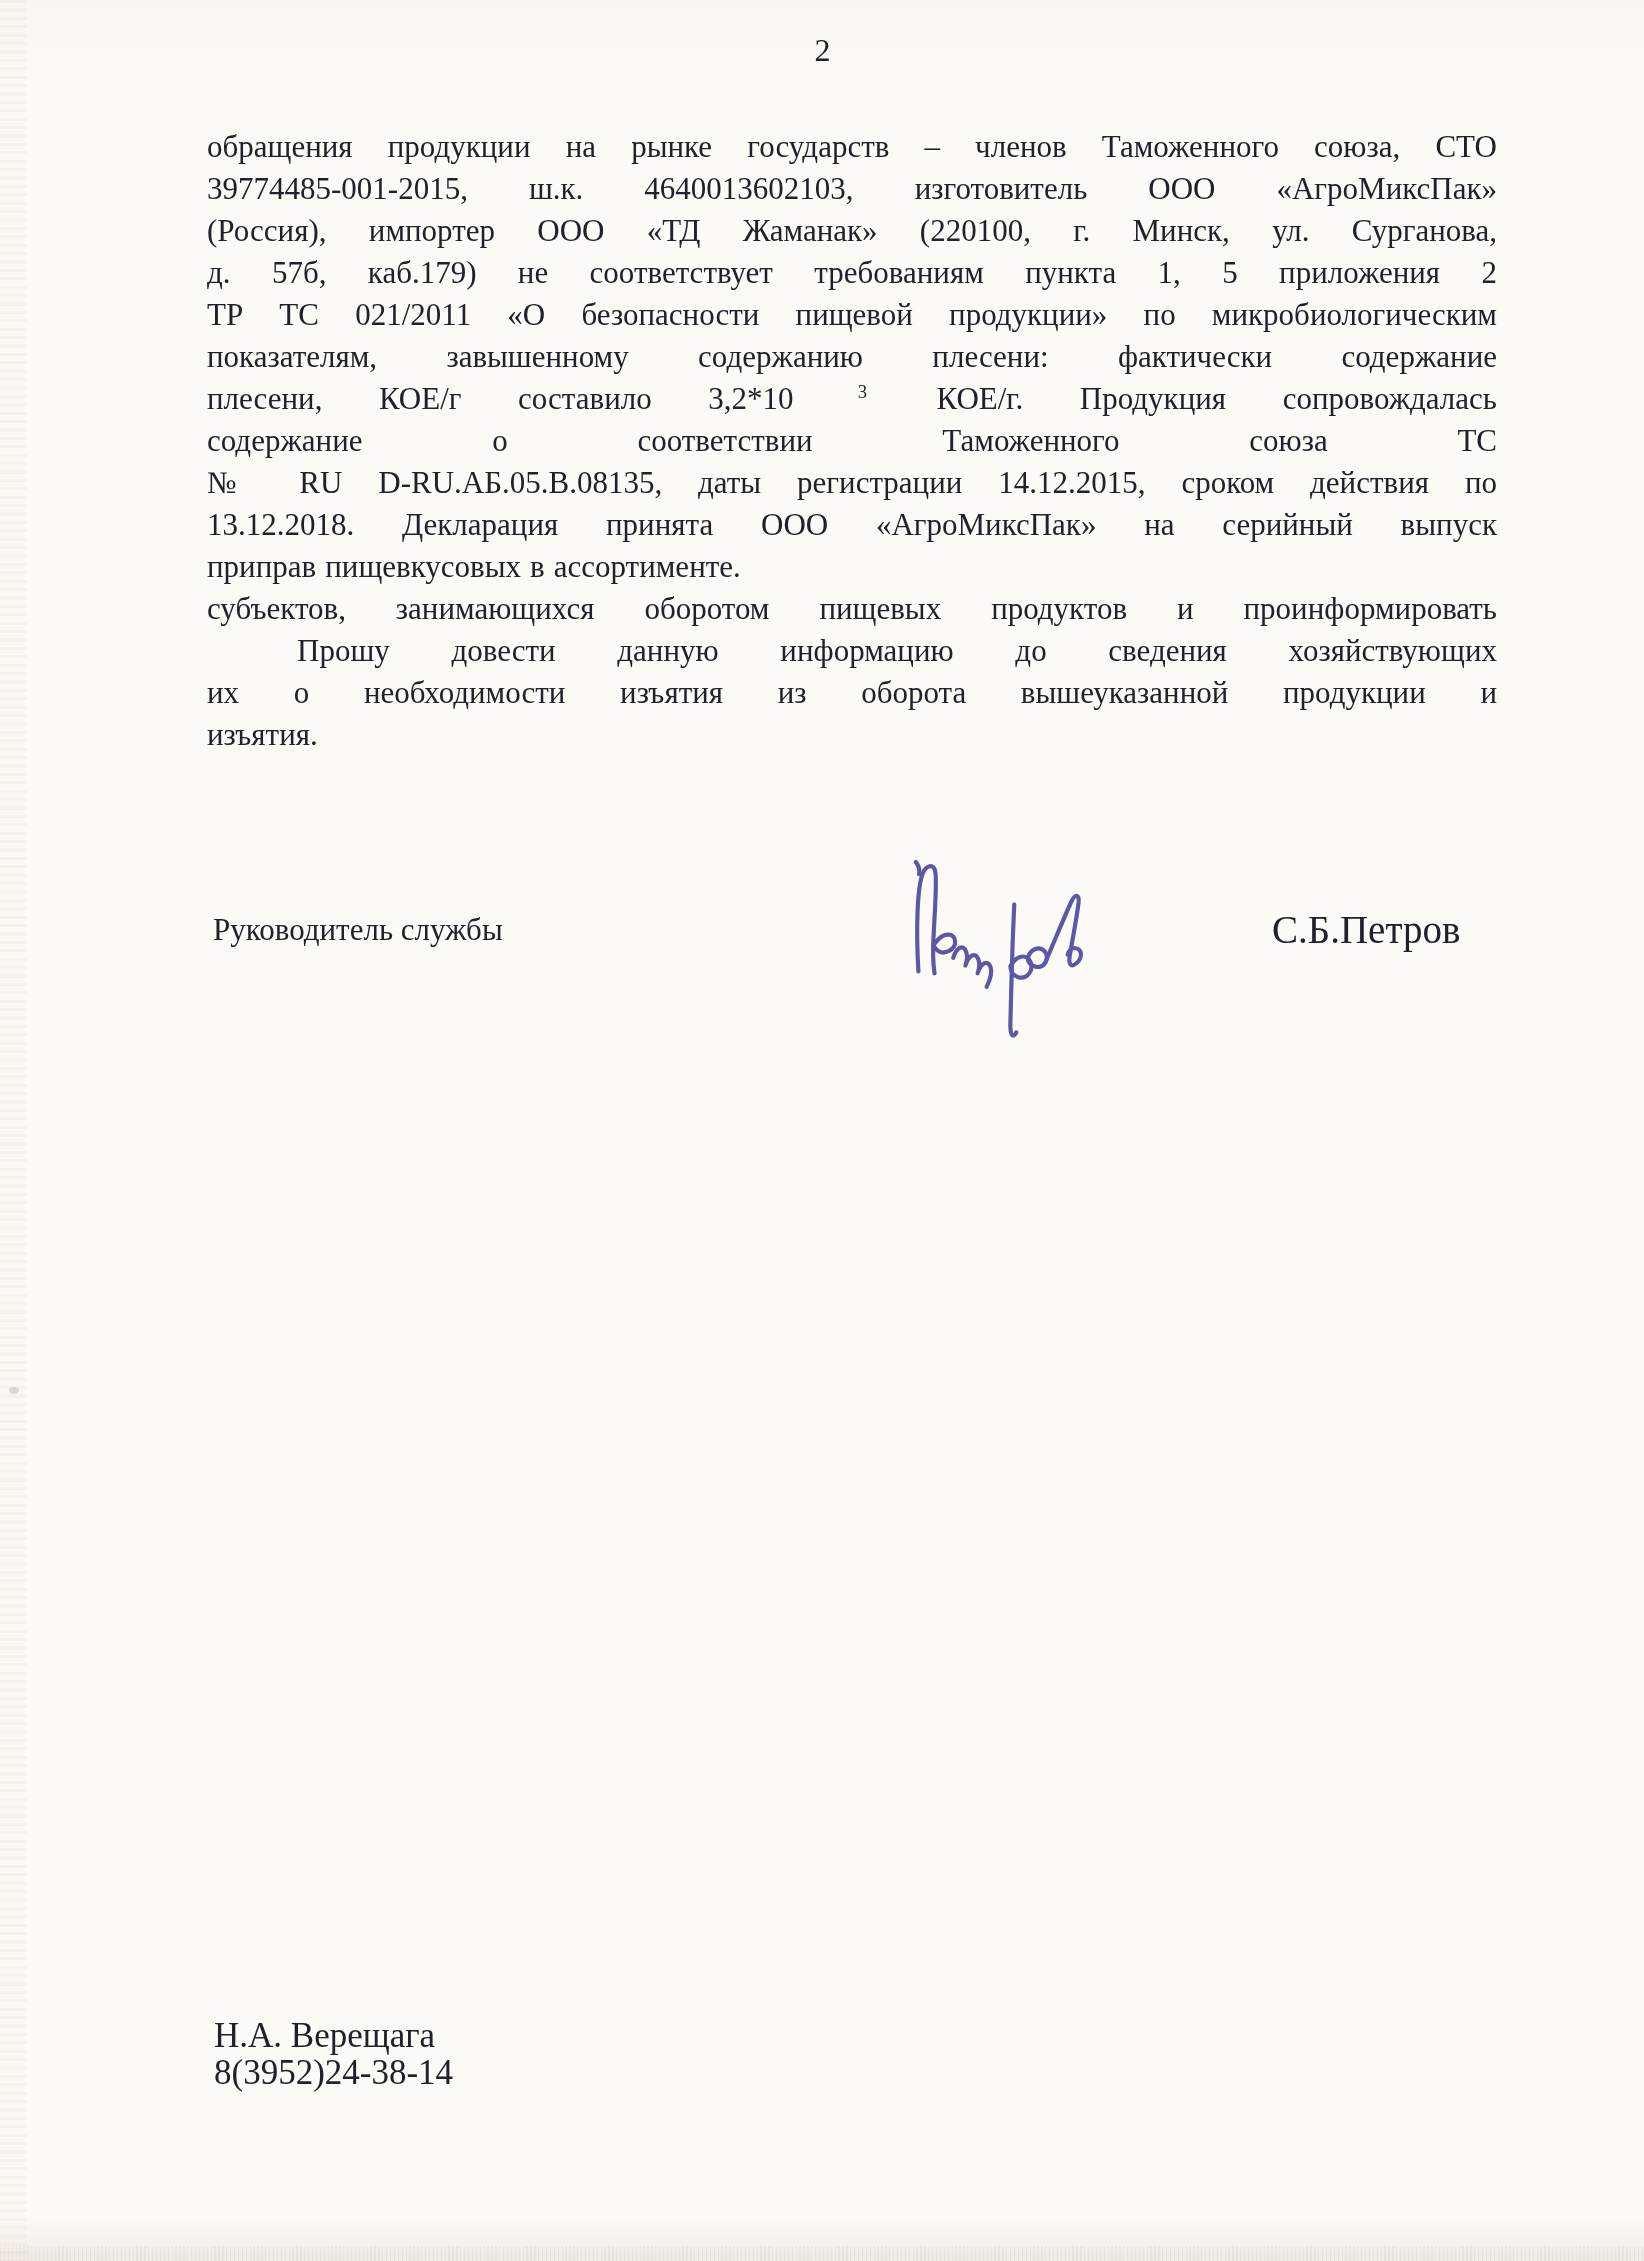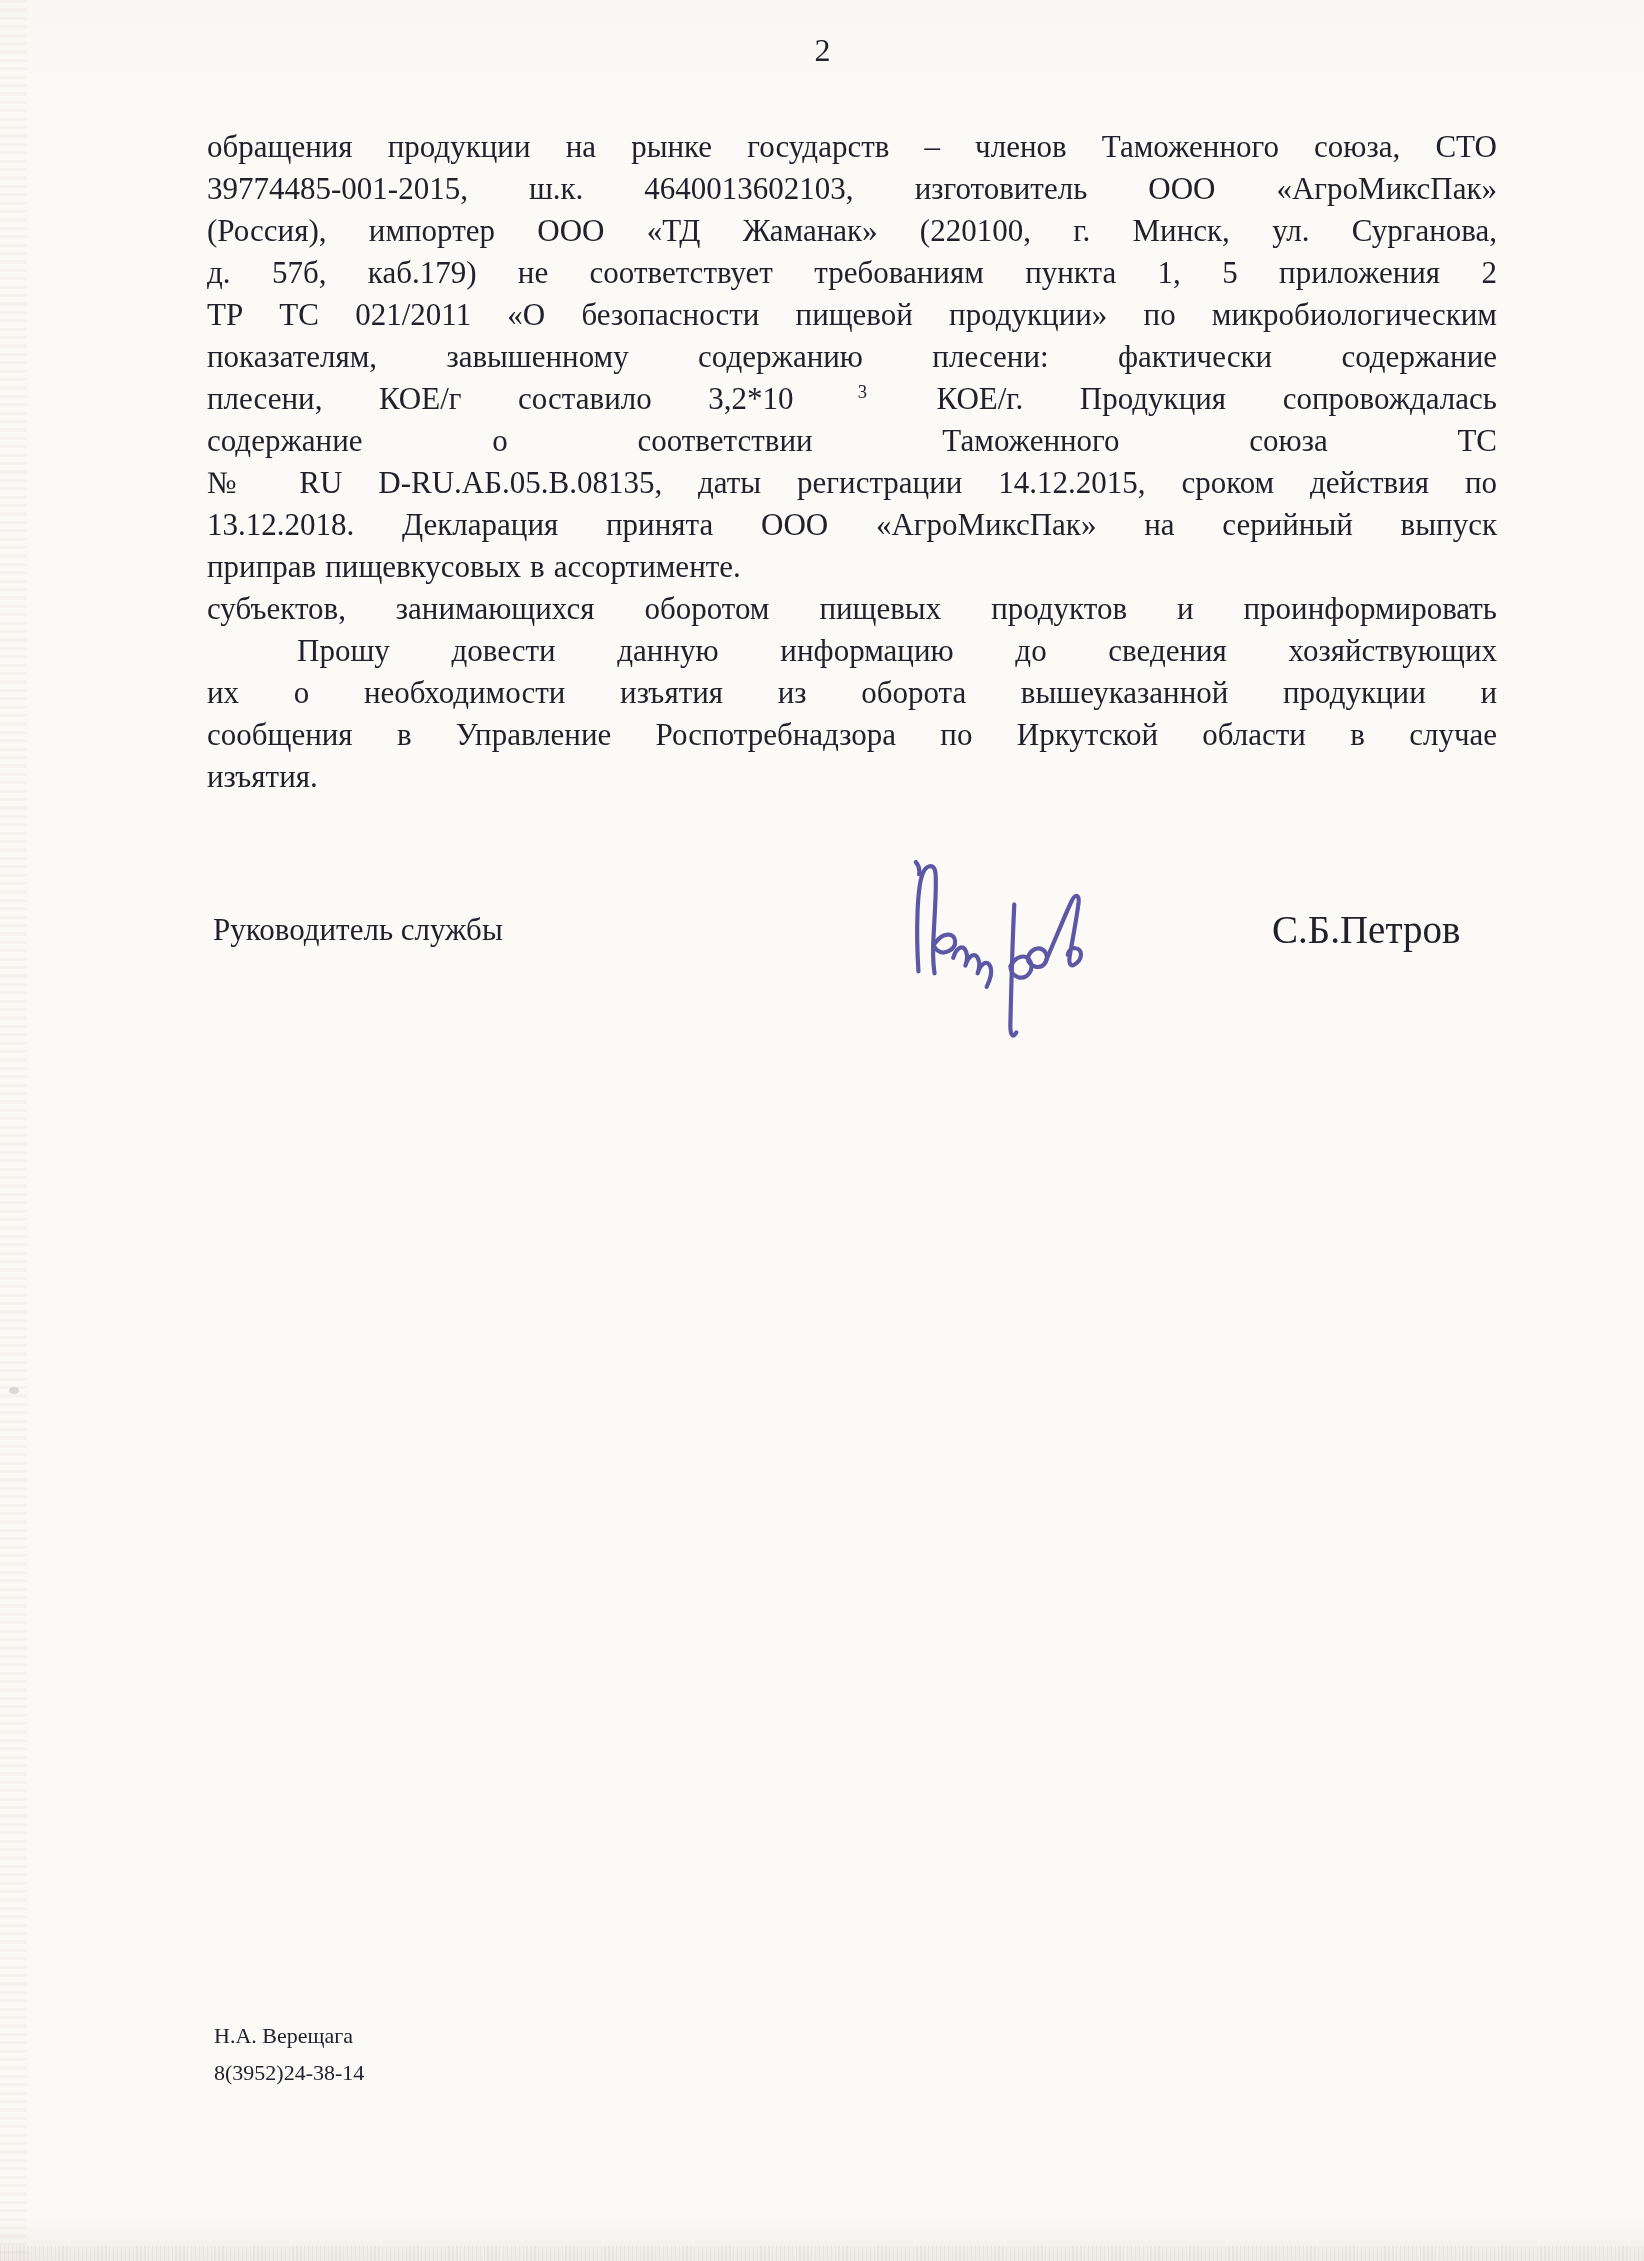--- a/index.html
+++ b/index.html
@@ -67,21 +67,21 @@
   .sig-name {
     position: absolute; left: 1272px; top: 909px;
     font-size: 39px; line-height: 41px; white-space: nowrap;
   }
   .sig-ink {
     position: absolute; left: 903px; top: 853px;
     width: 193px; height: 193px;
   }
   .footer {
     position: absolute; left: 214px; top: 2017px;
-    font-size: 22px; line-height: 37px;
+    font-size: 35px; line-height: 37px;
   }
 </style>
 </head>
 <body>
 
 <div class="page">
 
   <div class="left-edge"></div>
   <div class="bottom-edge"></div>
   <div class="speck"></div>
@@ -96,21 +96,20 @@
       <div class="line">ТР ТС 021/2011 «О безопасности пищевой продукции» по микробиологическим</div>
       <div class="line">показателям, завышенному содержанию плесени: фактически содержание</div>
       <div class="line">плесени, КОЕ/г составило 3,2*10 <sup>3</sup> КОЕ/г. Продукция сопровождалась</div>
       <div class="line">содержание о соответствии Таможенного союза ТС</div>
       <div class="line">№ RU D-RU.АБ.05.В.08135, даты регистрации 14.12.2015, сроком действия по</div>
       <div class="line">13.12.2018. Декларация принята ООО «АгроМиксПак» на серийный выпуск</div>
       <div class="line para-end">приправ пищевкусовых в ассортименте.</div>
       <div class="line">субъектов, занимающихся оборотом пищевых продуктов и проинформировать</div>
       <div class="line indent-first">Прошу довести данную информацию до сведения хозяйствующих</div>
       <div class="line">их о необходимости изъятия из оборота вышеуказанной продукции и</div>
-      <div class="line">сообщения в Управление Роспотребнадзора по Иркутской области в случае</div>
       <div class="line para-end">изъятия.</div>
     </div>
 
   <div class="sig-label">Руководитель службы</div>
 
   <svg class="sig-ink" viewBox="0 0 300 300" xmlns="http://www.w3.org/2000/svg" fill="none" stroke="#4f4ba0" stroke-width="6.5" stroke-linecap="round" stroke-linejoin="round" opacity="0.92">
     <path d="M 20,14 q 7,8 5,19"></path>
     <path d="M 24,184 C 20,120 22,52 31,31 C 36,19 47,16 50,28 C 53,42 50,80 48,120 C 46,150 46,168 49,187"></path>
     <path d="M 50,140 c 12,-17 30,-17 31,-3 c 1,13 -17,23 -28,14 c -7,-6 -6,-12 -3,-11"></path>
     <path d="M 78,163 c 5,-16 15,-22 20,-10 c 3,7 1,16 -1,22 c 5,-16 15,-22 20,-10 c 3,7 1,16 -1,22 c 5,-16 15,-22 20,-10 c 3,9 -1,21 -6,31"></path>

